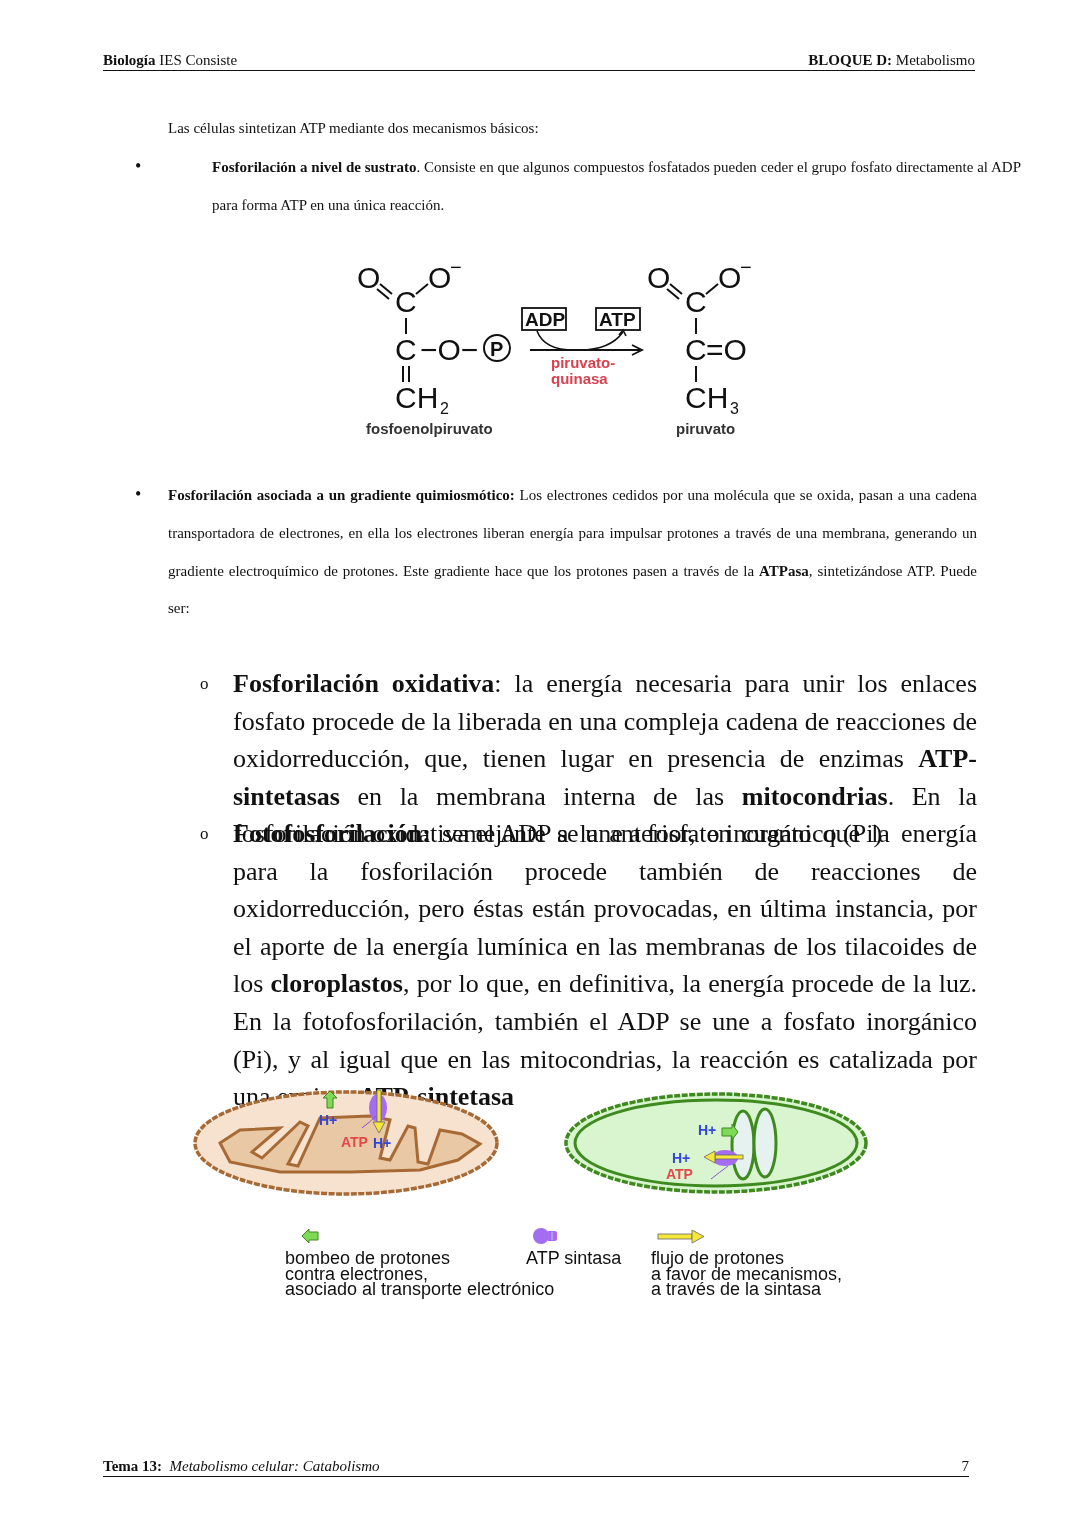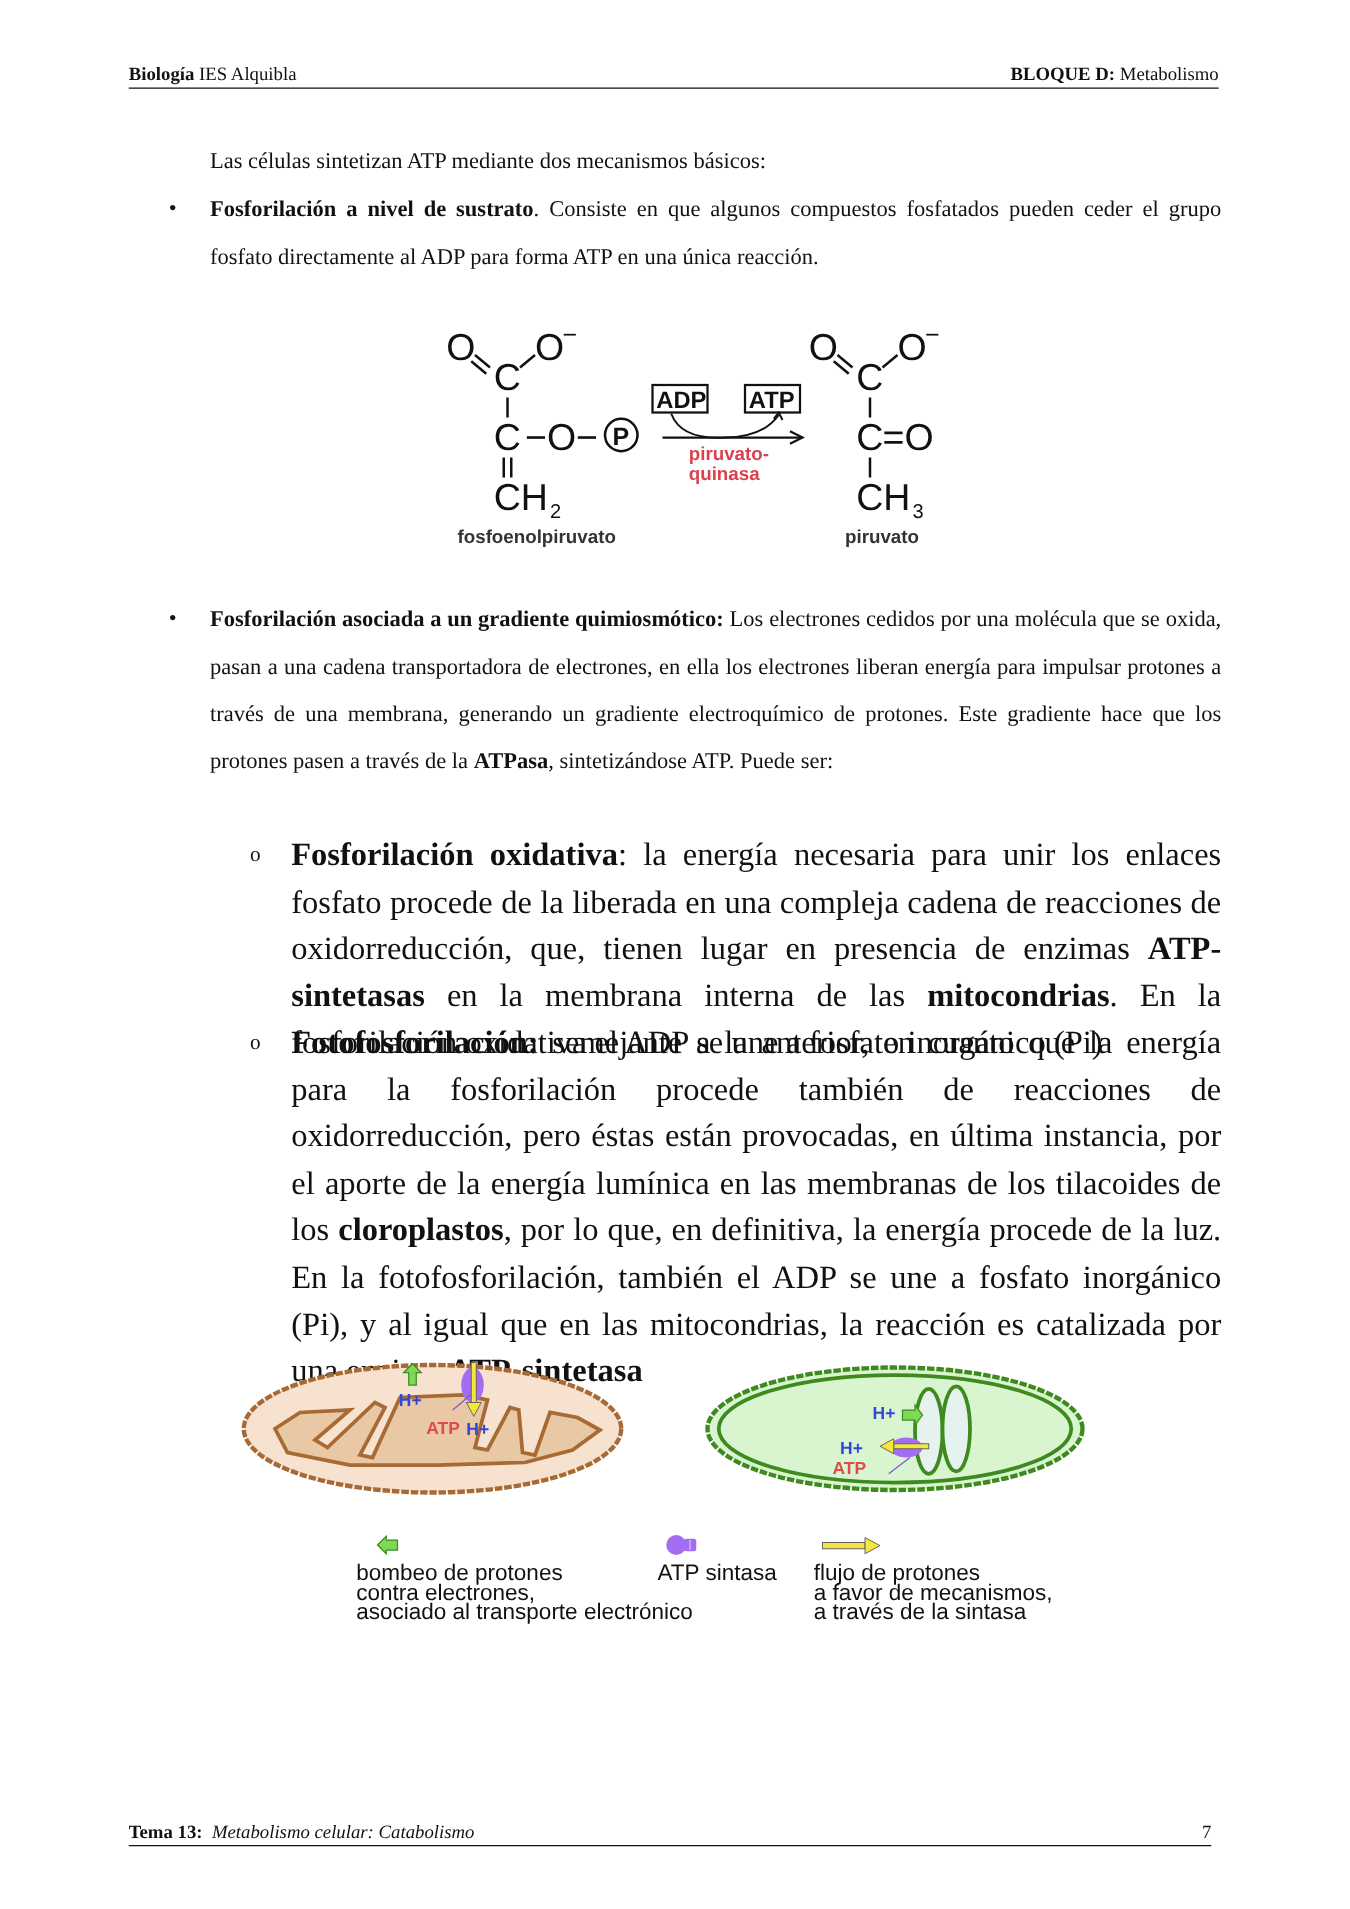--- a/index.html
+++ b/index.html
@@ -7,43 +7,43 @@
          font-family: "Liberation Serif", serif; color: #111; }
   .hdr, .ftr { position: absolute; left: 103px; width: 872px; font-size: 15px;
                border-bottom: 1.5px solid #111; line-height: 18px; }
   .hdr { top: 52px; height: 18px; }
   .ftr { top: 1458px; height: 18px; width: 866px; }
   .hdr .l, .ftr .l { position: absolute; left: 0; bottom: 1px; }
   .hdr .r, .ftr .r { position: absolute; right: 0; bottom: 1px; }
   b { font-weight: bold; }
   i { }
 
-  .para { position: absolute; left: 168px; width: 809px; font-size: 18px;
+  .para { position: absolute; left: 168px; width: 809px; font-size: 15px;
           line-height: 37.8px; text-align: justify; }
   .bullet { position: absolute; left: 135px; font-size: 18px; }
   .circle { position: absolute; left: 200px; font-size: 17px; }
   .sub { position: absolute; left: 233px; width: 744px; font-size: 26px;
          line-height: 37.6px; text-align: justify; }
   .last-left { text-align-last: left; }
 
   .sans { font-family: "Liberation Sans", sans-serif; }
   svg text { font-family: "Liberation Sans", sans-serif; }
 </style>
 </head>
 <body>
 
 <div class="hdr">
-  <span class="l"><b>Biología</b><span> IES Alquibla</span></span>
+  <span class="l"><b>Biología</b><span> IES Consiste</span></span>
   <span class="r"><b>BLOQUE D:</b><span> Metabolismo</span></span>
 </div>
 
 <div class="para" style="top:110px;">Las células sintetizan ATP mediante dos mecanismos básicos:</div>
 
 <div class="bullet" style="top:156px;">•</div>
-<div class="para last-left" style="top:149px;"><b>Fosforilación a nivel de sustrato</b><span>. Consiste en que algunos compuestos fosfatados pueden ceder el grupo fosfato directamente al ADP para forma ATP en una única reacción.</span></div>
+<div class="para last-left" style="top:149px;margin-left:44px;"><b>Fosforilación a nivel de sustrato</b><span>. Consiste en que algunos compuestos fosfatados pueden ceder el grupo fosfato directamente al ADP para forma ATP en una única reacción.</span></div>
 
 <svg style="position:absolute;left:340px;top:250px;" width="420" height="200" viewBox="0 0 420 200">
 
   <g font-size="30" fill="#111">
     <text x="17" y="38">O</text>
     <text x="88" y="38">O</text>
     <text x="110" y="24" font-size="20">−</text>
     <line x1="40" y1="34" x2="52" y2="44" stroke="#111" stroke-width="2"></line>
     <line x1="37" y1="39" x2="49" y2="49" stroke="#111" stroke-width="2"></line>
     <line x1="76" y1="44" x2="88" y2="34" stroke="#111" stroke-width="2"></line>

